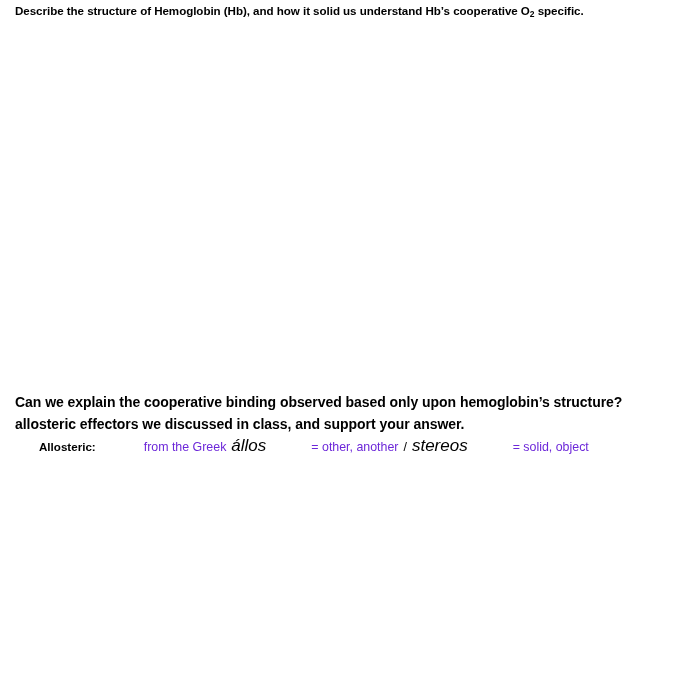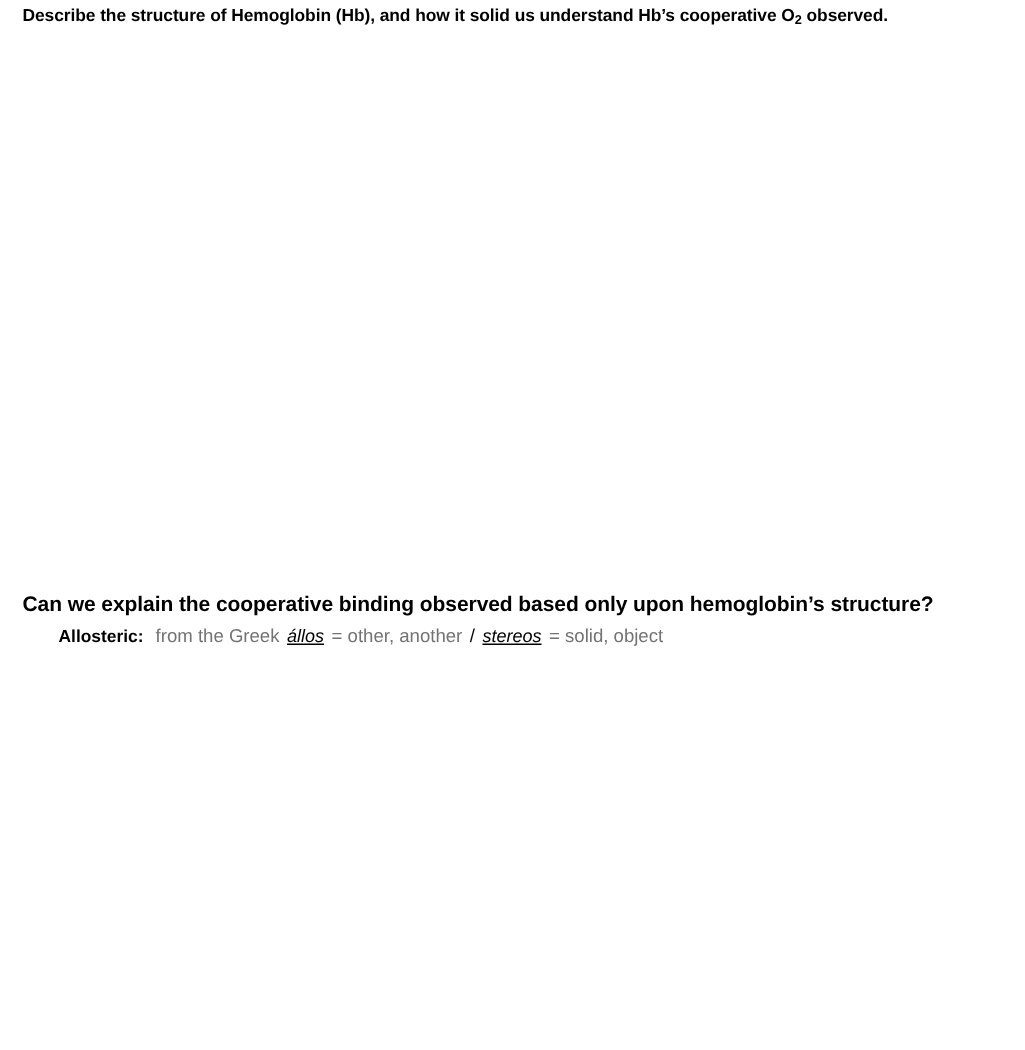--- a/index.html
+++ b/index.html
@@ -63,44 +63,45 @@
     line-height: 21.5px;
     white-space: nowrap;
   }
   .gloss-term {
     font-weight: bold;
     margin-left: 24px;
   }
   .gloss-text {
     font-weight: normal;
     font-size: 12.4px;
-    color: #737373;
+    color: #6d28d9;
+    margin-left: 40px;
   }
   .greek {
     font-style: italic;
-    font-size: 12px;
-    text-decoration: underline;
+    font-size: 17px;
   }
   .slash {
     font-size: 12.4px;
   }
   .spacer-s { display: inline-block; width: 5px; }
   .spacer-m { display: inline-block; width: 8px; }
 </style>
 </head>
 <body>
 
 <div class="page">
 
   <div class="heading-line">
-    <span>Describe the structure of Hemoglobin (Hb), and how it solid us understand Hb’s cooperative O</span><sub>2</sub><span> observed.</span>
+    <span>Describe the structure of Hemoglobin (Hb), and how it solid us understand Hb’s cooperative O</span><sub>2</sub><span> specific.</span>
   </div>
 
   <div class="blank-region"></div>
 
   <div class="body-block">
     <div class="body-line">Can we explain the cooperative binding observed based only upon hemoglobin’s structure?</div>
+    <div class="body-line">allosteric effectors we discussed in class, and support your answer.</div>
     <div class="gloss-line">
       <span class="gloss-term">Allosteric:</span><span class="spacer-m"></span><span class="gloss-text">from the Greek</span><span class="spacer-s"></span><span class="greek">állos</span><span class="spacer-s"></span><span class="gloss-text">= other, another</span><span class="spacer-s"></span><span class="slash">/</span><span class="spacer-s"></span><span class="greek">stereos</span><span class="spacer-s"></span><span class="gloss-text">= solid, object</span>
     </div>
   </div>
 
 </div>
 
 </body></html>

